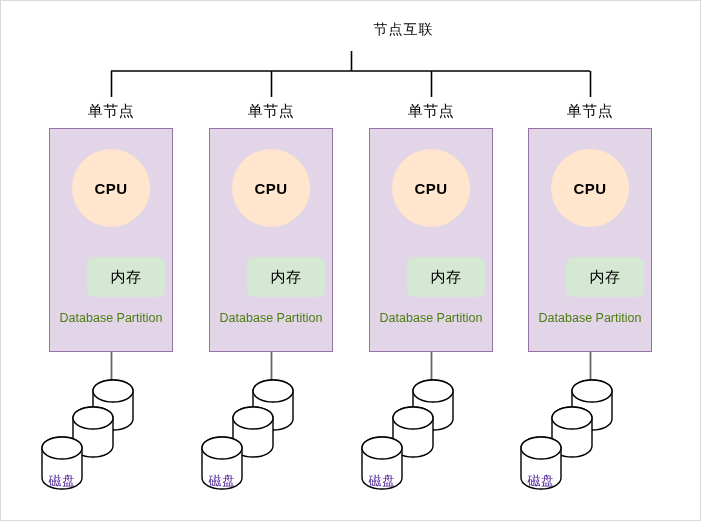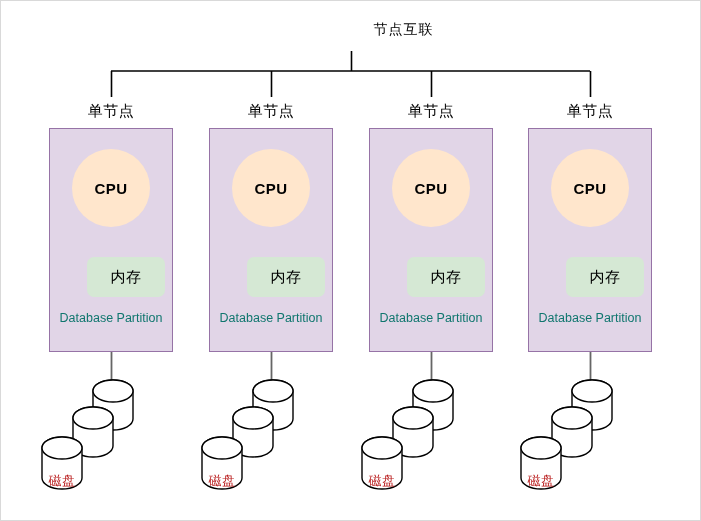--- a/index.html
+++ b/index.html
@@ -98,34 +98,34 @@
     letter-spacing: 0.5px;
     margin-left: 15px;
   }
   .db-partition {
     position: absolute;
     left: 0;
     top: 182px;
     width: 100%;
     text-align: center;
     font-size: 12.5px;
-    color: #0f766e;
+    color: #4d7c0f;
   }
   .disk-cluster {
     position: absolute;
     top: 0;
     left: 0;
     width: 180px;
     height: 521px;
     pointer-events: none;
   }
   .disk-label {
     position: absolute;
     font-size: 13px;
-    color: #b91c1c;
+    color: #4c1d95;
     letter-spacing: 0.5px;
     text-align: center;
     width: 42px;
   }
   .watermark {
     position: absolute;
     right: 8px;
     bottom: 4px;
     font-size: 15px;
     color: #c8c8c8;

